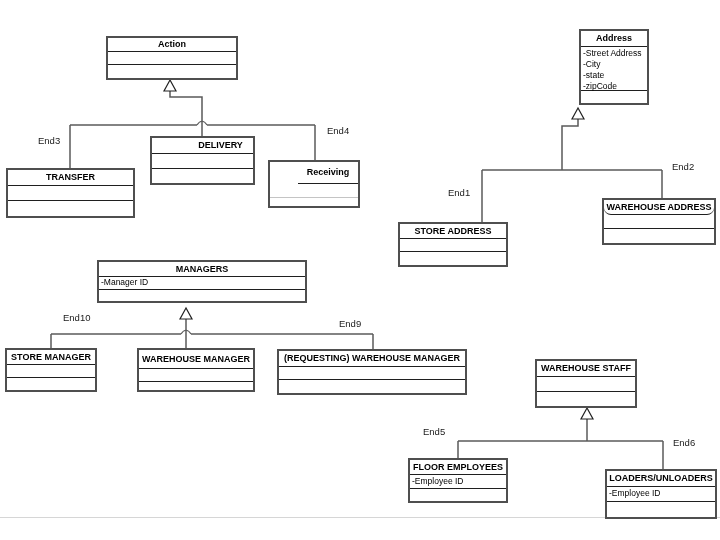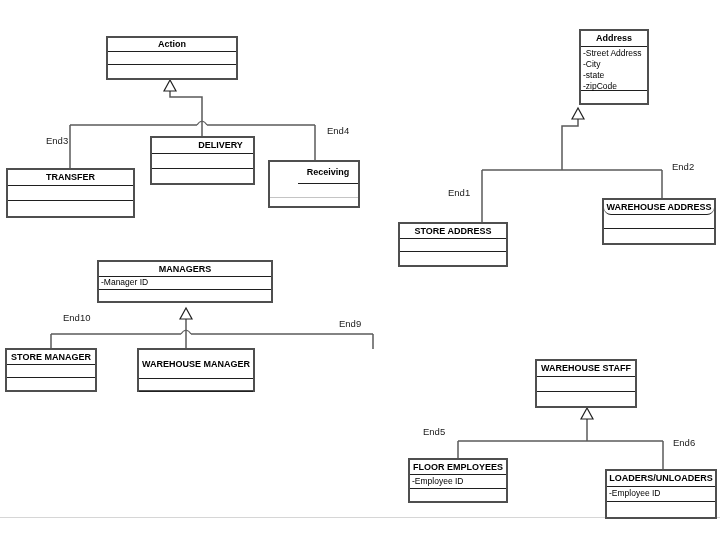--- a/index.html
+++ b/index.html
@@ -130,40 +130,45 @@
     <div class="c" style="height:13px;"></div>
     <div class="c last" style="height:13px;"></div>
   </div>
 
   <div class="uml" style="left:602px;top:198px;width:114px;height:47px;">
     <div class="t" style="height:15px;border-radius:7px;">WAREHOUSE ADDRESS</div>
     <div class="c" style="height:14px;"></div>
     <div class="c last" style="height:14px;"></div>
   </div>
 
-  <div class="uml" style="left:97px;top:260px;width:176px;height:43px;">
+  <div class="uml" style="left:97px;top:260px;width:210px;height:43px;">
     <div class="t" style="height:15px;">MANAGERS</div>
     <div class="attrs" style="height:13px;padding-top:0;">
       <div class="a">-Manager ID</div>
     </div>
     <div class="c last" style="height:11px;"></div>
   </div>
 
   <div class="uml" style="left:5px;top:348px;width:92px;height:44px;">
     <div class="t" style="height:15px;">STORE MANAGER</div>
     <div class="c" style="height:13px;"></div>
     <div class="c last" style="height:12px;"></div>
   </div>
 
   <div class="uml" style="left:137px;top:348px;width:118px;height:44px;">
-    <div class="t" style="height:29px;">WAREHOUSE MANAGER</div>
+    <div class="t" style="height:19px;">WAREHOUSE MANAGER</div>
     <div class="c" style="height:13px;"></div>
     <div class="c last" style="height:12px;"></div>
   </div>
 
+  <div class="uml" style="left:277px;top:349px;width:190px;height:46px;">
+    <div class="t" style="height:16px;">(REQUESTING) WAREHOUSE MANAGER</div>
+    <div class="c" style="height:13px;"></div>
+    <div class="c last" style="height:13px;"></div>
+  </div>
 
   <div class="uml" style="left:535px;top:359px;width:102px;height:49px;">
     <div class="t" style="height:16px;">WAREHOUSE STAFF</div>
     <div class="c" style="height:15px;"></div>
     <div class="c last" style="height:14px;"></div>
   </div>
 
   <div class="uml" style="left:408px;top:458px;width:100px;height:45px;">
     <div class="t" style="height:15px;">FLOOR EMPLOYEES</div>
     <div class="attrs" style="height:14px;padding-top:1px;">
@@ -173,21 +178,21 @@
   </div>
 
   <div class="uml" style="left:605px;top:469px;width:112px;height:50px;">
     <div class="t" style="height:16px;">LOADERS/UNLOADERS</div>
     <div class="attrs" style="height:15px;padding-top:1px;">
       <div class="a">-Employee ID</div>
     </div>
     <div class="c last" style="height:14px;"></div>
   </div>
 
-  <span class="edge-label" style="left:38px;top:136px;margin-left:8px;">End3</span>
+  <span class="edge-label" style="left:38px;top:136px;">End3</span>
   <span class="edge-label" style="left:327px;top:126px;text-align:center;">End4</span>
   <span class="edge-label" style="left:448px;top:188px;">End1</span>
   <span class="edge-label" style="left:672px;top:162px;text-align:right;">End2</span>
   <span class="edge-label" style="left:63px;top:313px;">End10</span>
   <span class="edge-label" style="left:339px;top:319px;">End9</span>
   <span class="edge-label" style="left:423px;top:427px;">End5</span>
   <span class="edge-label" style="left:673px;top:438px;">End6</span>
 
 </div>
 

